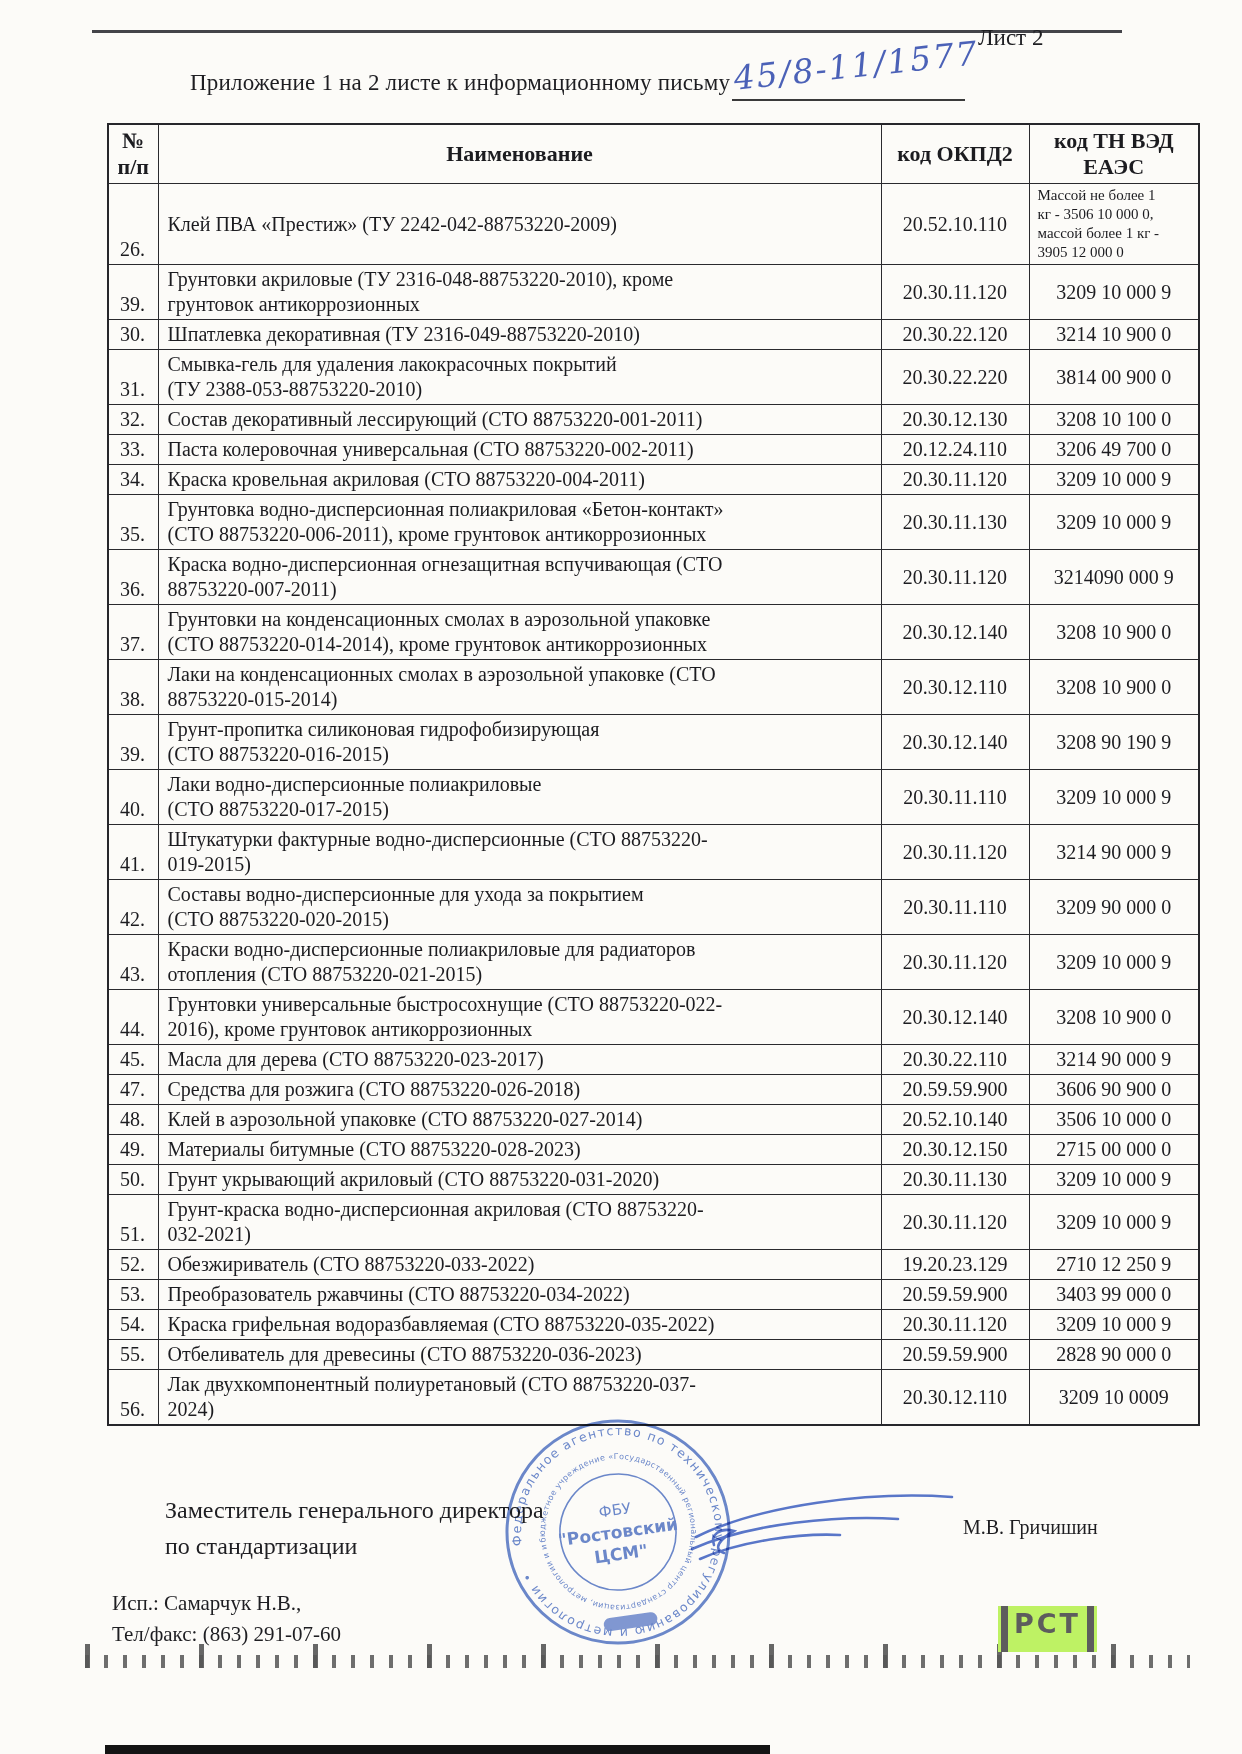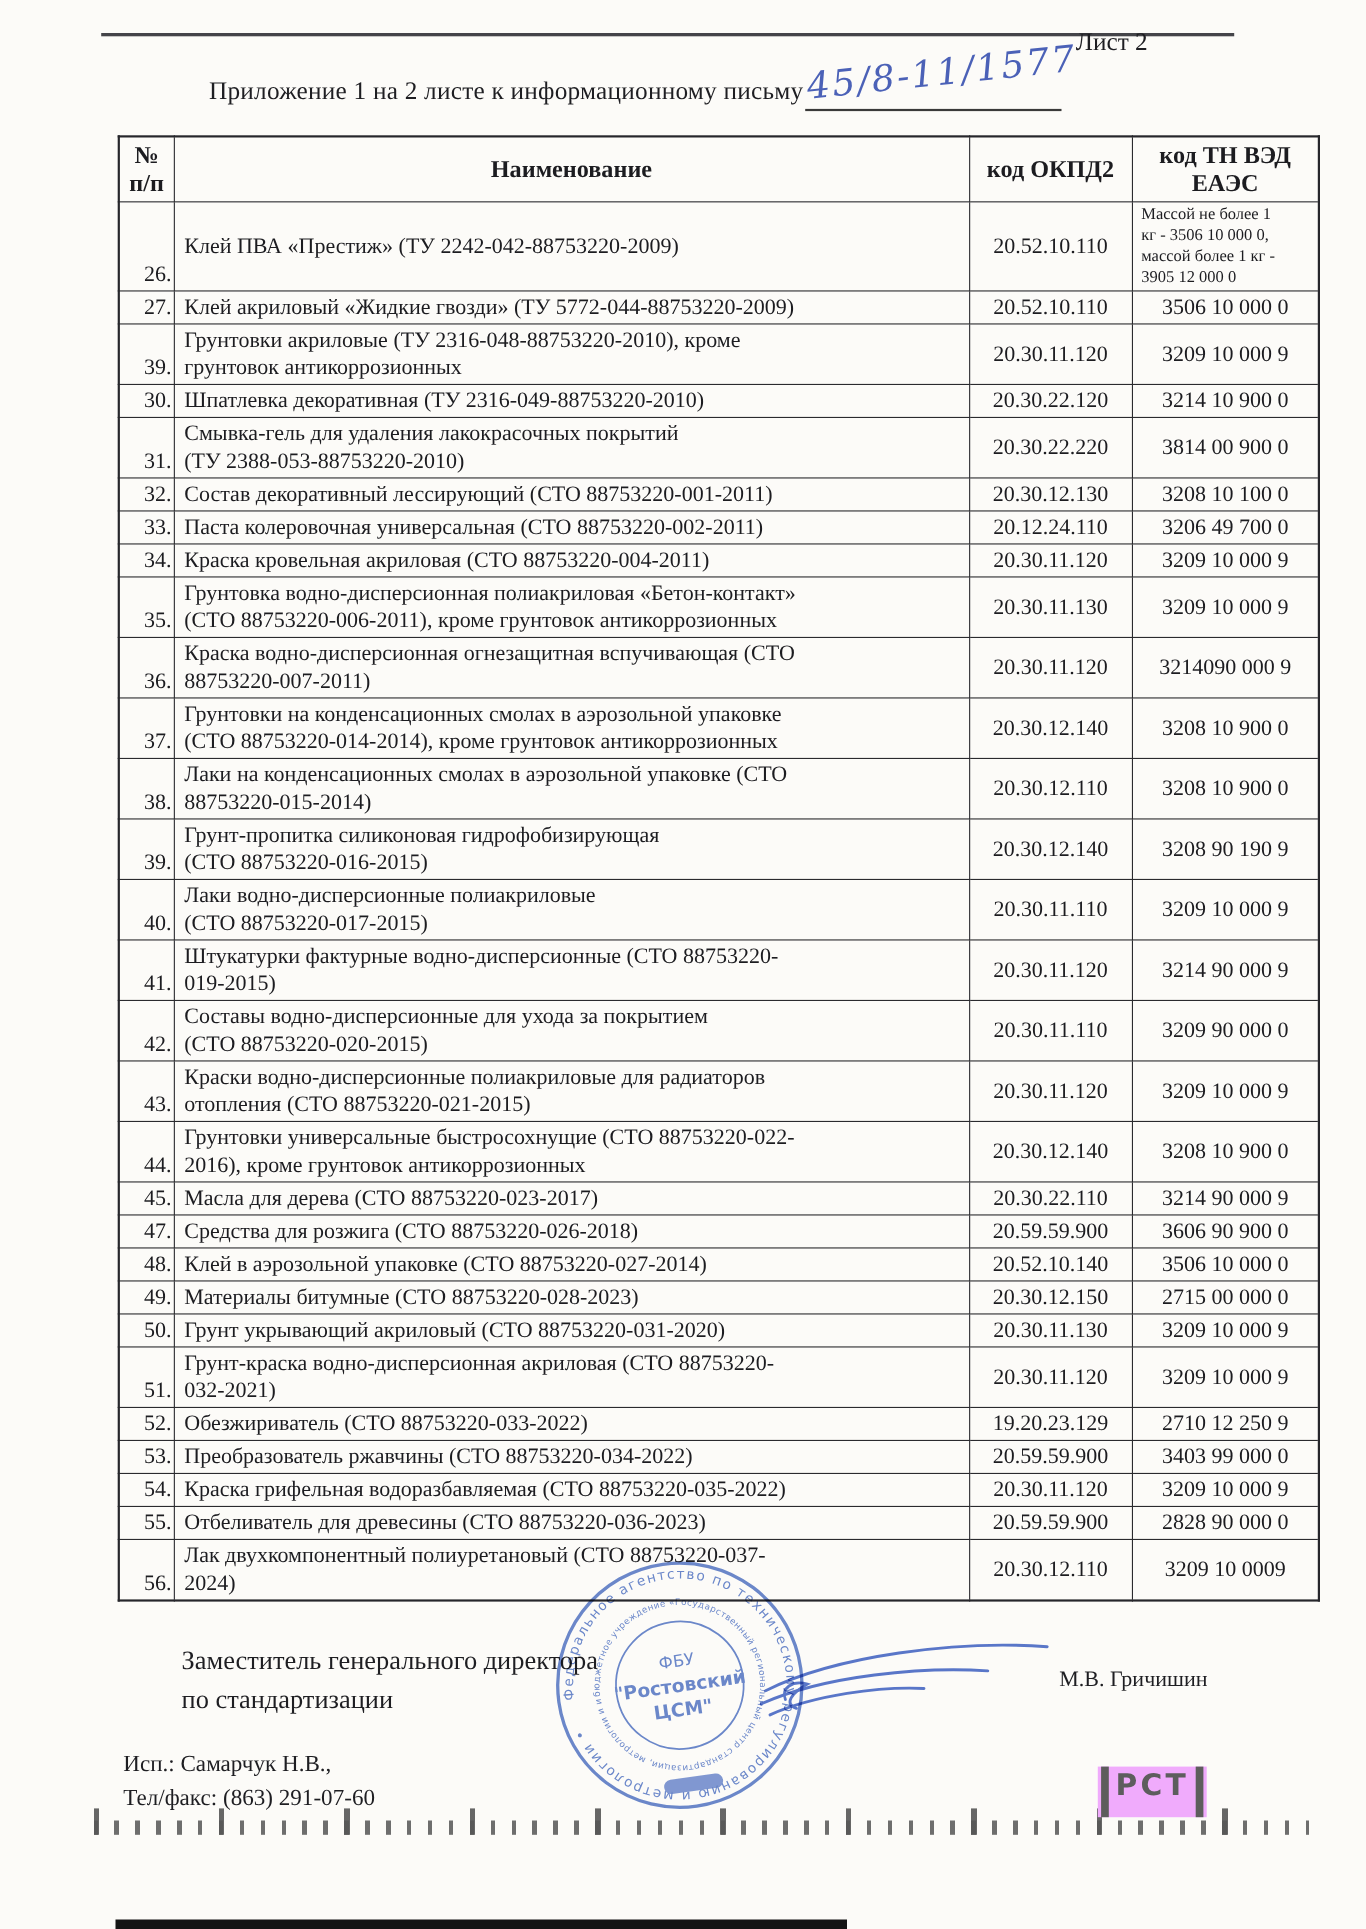--- a/index.html
+++ b/index.html
@@ -26,38 +26,38 @@
     border-collapse:collapse;table-layout:fixed;
   }
   .doc-table td,.doc-table th{
     border:1.6px solid #2a2a2e;
     font-size:20px;line-height:25px;
     padding:2px 6px;white-space:pre-line;
     vertical-align:middle;color:#1c1c20;
   }
   .doc-table{border:2.6px solid #26262b;}
   .doc-table th{font-size:22px;line-height:26px;font-weight:bold;text-align:center;padding:3px 2px;}
-  td.c-num{vertical-align:bottom;text-align:left;padding-left:22px;padding-bottom:2px;}
+  td.c-num{vertical-align:bottom;text-align:left;padding-left:11px;padding-bottom:2px;}
   td.c-name{text-align:left;padding-left:9px;}
   td.c-okpd2,td.c-tnved{text-align:center;}
   td.tnved-long{font-size:15px;line-height:19px;text-align:left;padding:2px 4px 2px 8px;vertical-align:top;}
   
   .position-text{left:165px;top:1492px;font-size:24px;line-height:36px;}
   .signer-name{left:963px;top:1516px;font-size:20px;}
   .signature-svg{left:690px;top:1475px;}
   
   .stamp{left:498px;top:1412px;width:240px;height:240px;transform:rotate(-8deg);opacity:.82;mix-blend-mode:multiply;}
   
   .executor-block{left:112px;top:1588px;font-size:21px;line-height:31px;}
   .ruler{left:85px;top:1644px;width:1105px;height:26px;}
   .ruler .small-ticks{position:absolute;bottom:2px;left:0;width:100%;height:13px;
     background:repeating-linear-gradient(90deg,#5e5e5e 0 4px,transparent 4px 19px);opacity:.9;}
   .ruler .tall-ticks{position:absolute;bottom:2px;left:0;width:100%;height:24px;
     background:repeating-linear-gradient(90deg,#565656 0 5px,transparent 5px 114px);opacity:.9;}
-  .rst-logo{left:998px;top:1606px;display:flex;align-items:flex-start;gap:6px;background:#f0abfc;padding:0 3px;}
+  .rst-logo{left:998px;top:1606px;display:flex;align-items:flex-start;gap:6px;background:#bef264;padding:0 3px;}
   .rst-bar{width:7px;height:46px;background:#5d5d5d;}
   .rst-text{
     font-family:"DejaVu Sans","Liberation Sans",sans-serif;
     font-weight:bold;font-size:27px;letter-spacing:3px;color:#5d5d5d;margin-top:2px;
   }
   .bottom-bar{left:105px;top:1745px;width:665px;height:9px;background:#141414;}
 </style>
 </head>
 <body>
 
@@ -88,26 +88,20 @@
   </thead>
   <tbody id="table-body">
       <tr>
         <td class="c-num">26.</td>
         <td class="c-name">Клей ПВА «Престиж» (ТУ 2242-042-88753220-2009)</td>
         <td class="c-okpd2">20.52.10.110</td>
         <td class="c-tnved tnved-long">Массой не более 1
 кг - 3506 10 000 0,
 массой более 1 кг -
 3905 12 000 0</td>
-      </tr>
-      <tr>
-        <td class="c-num">27.</td>
-        <td class="c-name">Клей акриловый «Жидкие гвозди» (ТУ 5772-044-88753220-2009)</td>
-        <td class="c-okpd2">20.52.10.110</td>
-        <td class="c-tnved">3506 10 000 0</td>
       </tr>
       <tr>
         <td class="c-num">39.</td>
         <td class="c-name">Грунтовки акриловые (ТУ 2316-048-88753220-2010), кроме
 грунтовок антикоррозионных</td>
         <td class="c-okpd2">20.30.11.120</td>
         <td class="c-tnved">3209 10 000 9</td>
       </tr>
       <tr>
         <td class="c-num">30.</td>

